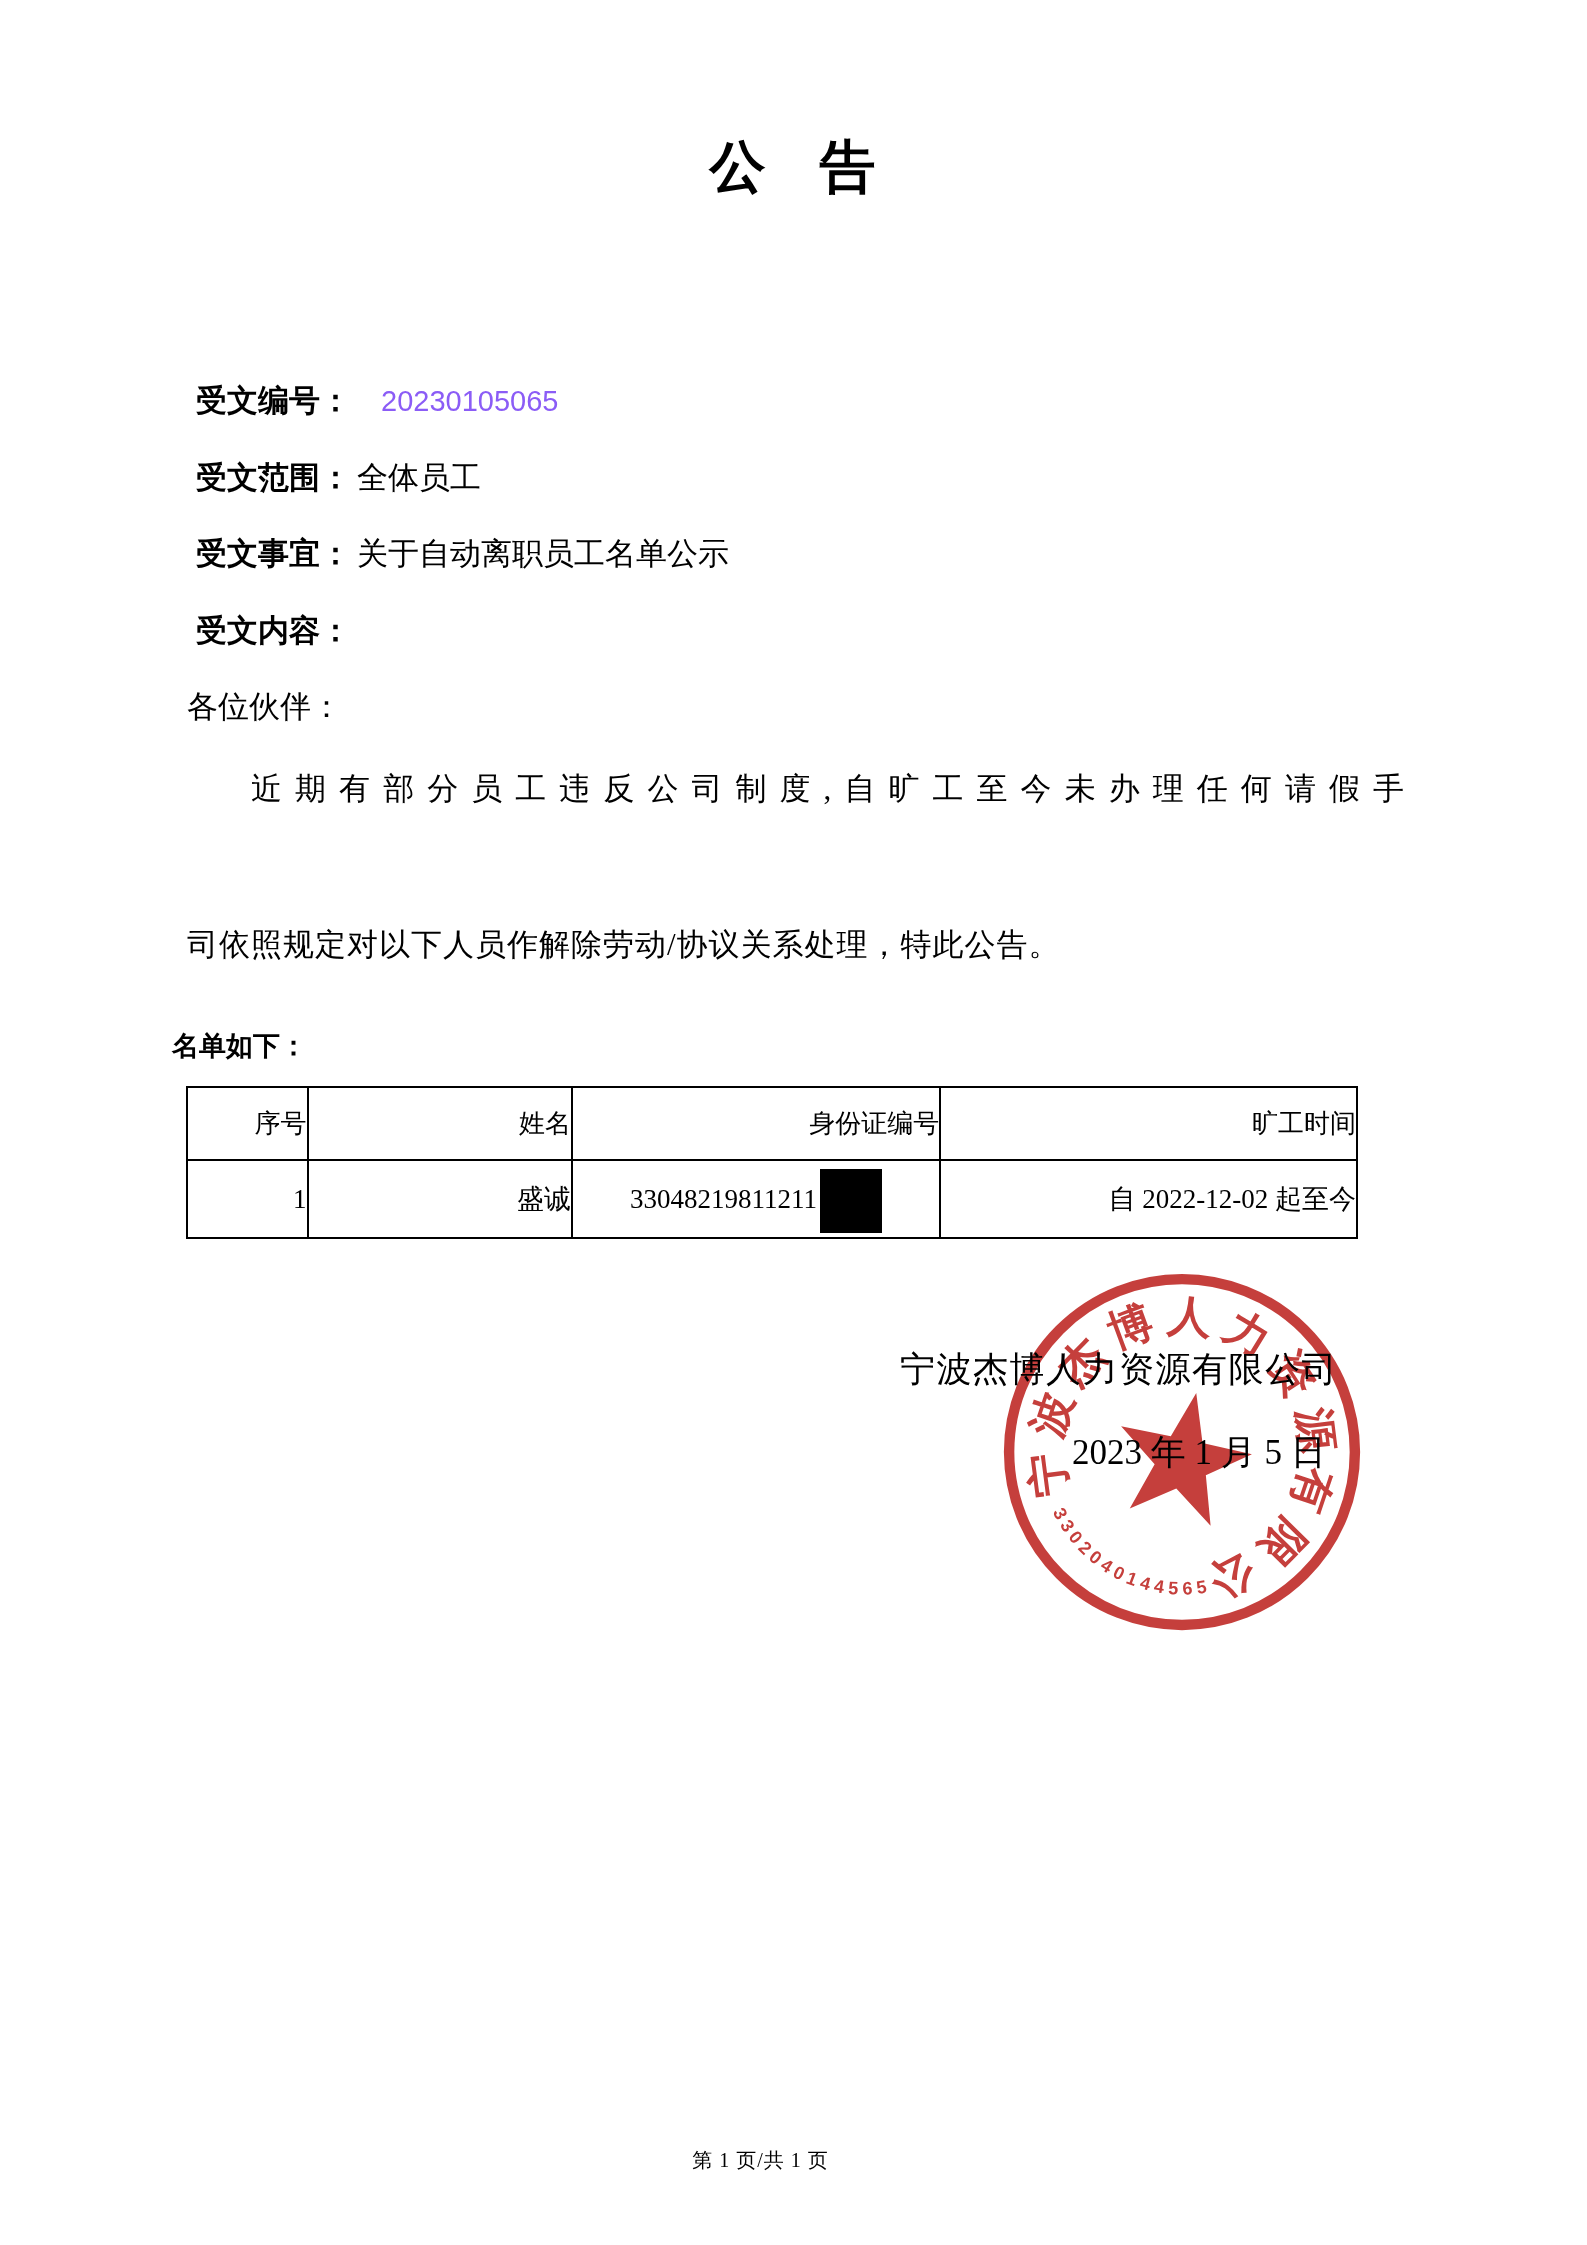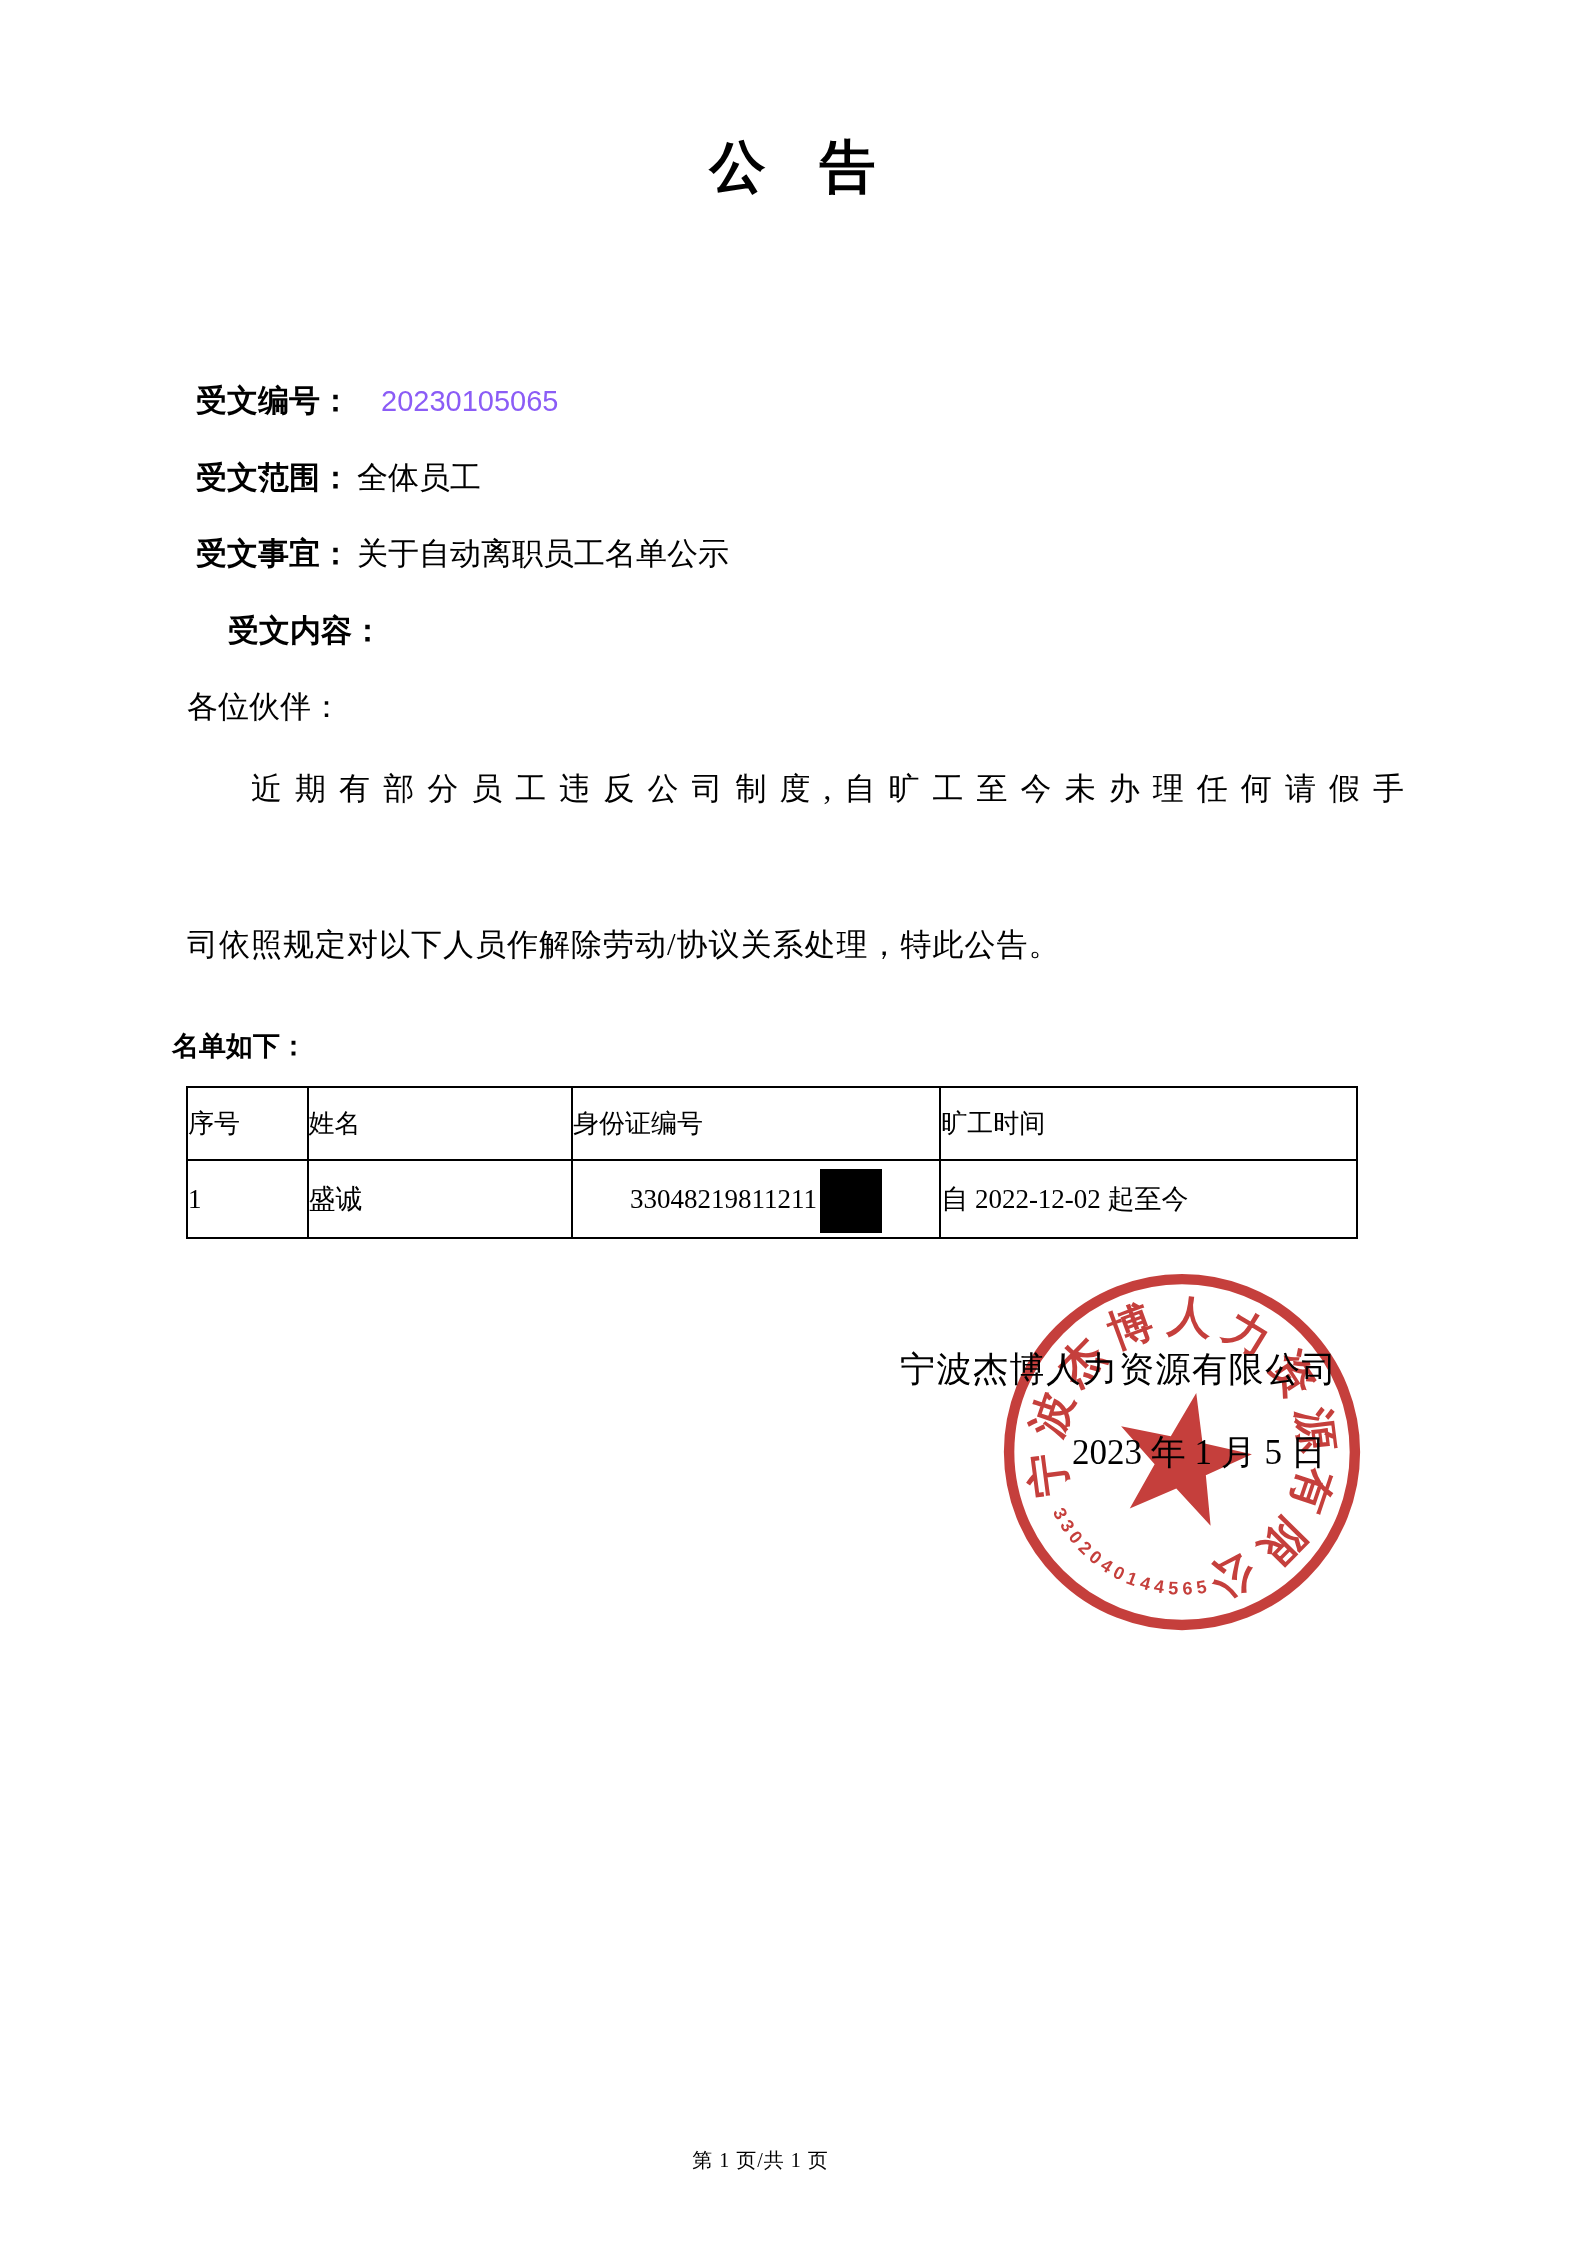--- a/index.html
+++ b/index.html
@@ -14,32 +14,32 @@
     text-align:center; font-size:56px; font-weight:bold;
     word-spacing:36px; letter-spacing:2px;
   }
   .field { position:absolute; left:196px; font-size:31px; white-space:nowrap; }
   .field .lbl { font-weight:bold; }
   .field .val { margin-left:6px; }
   .field .val.num {
     font-family:"Liberation Sans","DejaVu Sans",sans-serif;
     font-size:29px; margin-left:30px; color:#8b5cf6;
   }
-  .f1 { top:380px; } .f2 { top:457px; } .f3 { top:533px; } .f4 { top:610px;margin-left:32px; }
+  .f1 { top:380px; } .f2 { top:457px; } .f3 { top:533px; } .f4 { top:610px; }
   .salutation { position:absolute; left:187px; top:686px; font-size:31px; }
   .para-line { position:absolute; left:187px; width:1218px; font-size:31px; letter-spacing:1px; }
   .para-line.justify { text-align:justify; text-align-last:justify; }
   .p1 { top:768px; text-indent:64px; } .p2 { top:846px; } .p3 { top:924px; }
   .list-heading { position:absolute; left:172px; top:1028px; font-size:27px; font-weight:bold; }
   table.roster {
     position:absolute; left:186px; top:1086px; width:1172px;
     border-collapse:collapse; table-layout:fixed;
   }
   table.roster td {
-    border:2px solid #000; text-align:left; vertical-align:middle;
+    border:2px solid #000; text-align:right; vertical-align:middle;
     font-size:27px; padding:0; overflow:hidden;
   }
   table.roster tr.hdr td { height:71px; font-size:26px; }
   table.roster tr.data td { height:76px; }
   .col-no { width:10.2%; } .col-name { width:22.6%; } .col-id { width:31.5%; } .col-time { width:35.7%; }
   .name-cell { font-weight:normal; }
   .id-wrap { display:flex; justify-content:center; align-items:flex-start; gap:3px; }
   .id-wrap .id-text { line-height:76px; }
   .redaction {
     display:inline-block; width:62px; height:64px; margin-top:8px; background:#000;

